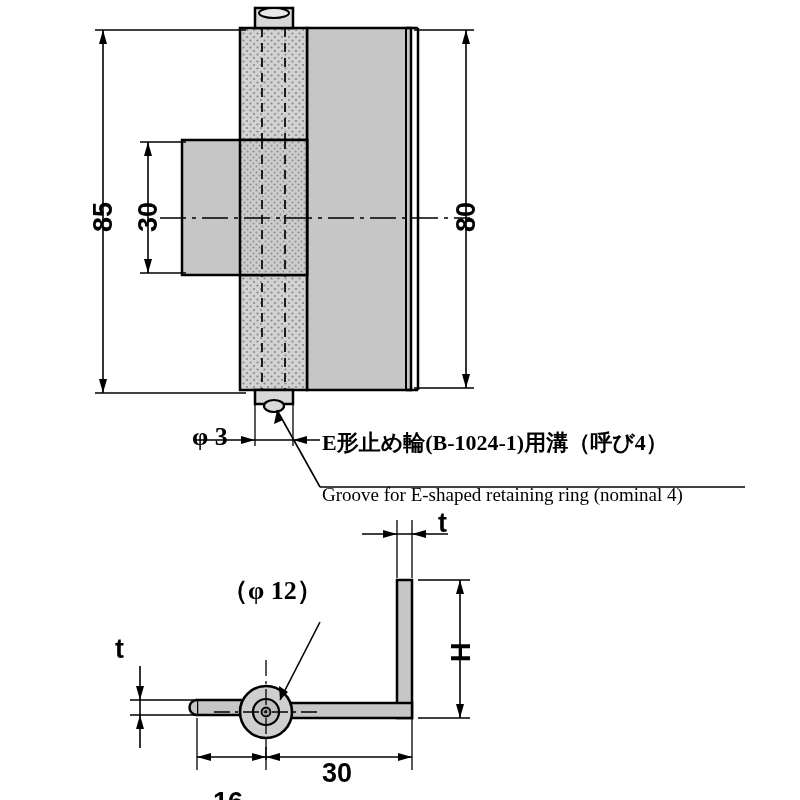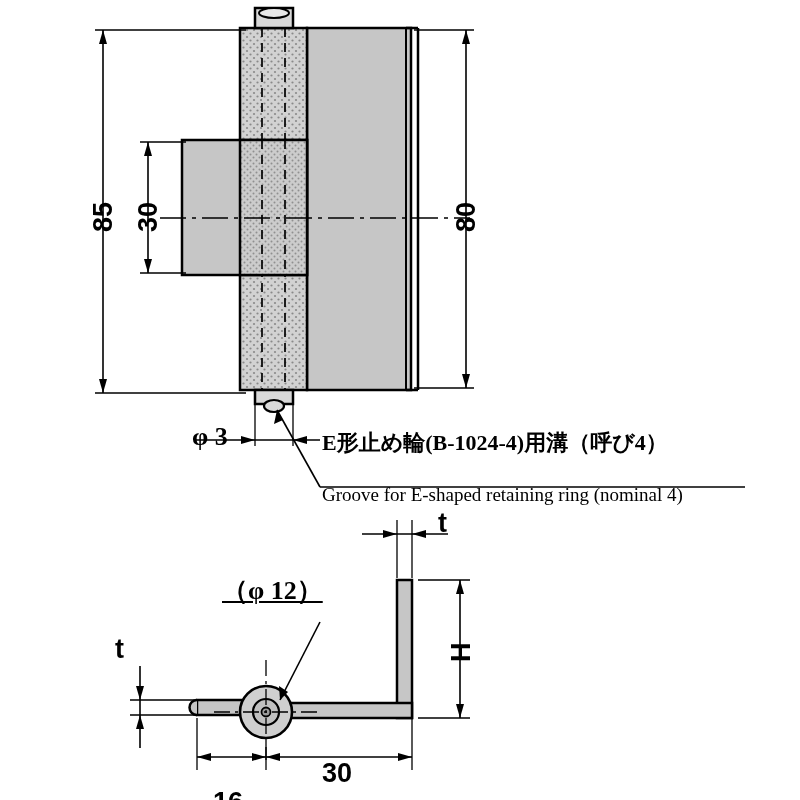--- a/index.html
+++ b/index.html
@@ -184,27 +184,27 @@
   </svg>
 
   <div class="lbl dim-num dim-num-rot" style="left:90px; top:232px;">85</div>
 
   <div class="lbl dim-num dim-num-rot" style="left:135px; top:232px;">30</div>
 
   <div class="lbl dim-num dim-num-rot" style="left:453px; top:232px;">80</div>
 
   <div class="lbl sym" style="left:192px; top:424px;">φ 3</div>
 
-  <div class="lbl note-jp" style="left:322px; top:432px;">E形止め輪(B-1024-4)用溝（呼び4）</div>
+  <div class="lbl note-jp" style="left:322px; top:432px;">E形止め輪(B-1024-1)用溝（呼び4）</div>
 
   <div class="lbl note-en" style="left:322px; top:485px;">Groove for E-shaped retaining ring (nominal 4)</div>
 
   <div class="lbl dim-num" style="left:438px; top:510px;">t</div>
 
-  <div class="lbl sym" style="left:222px; top:578px;text-decoration:underline;">（φ 12）</div>
+  <div class="lbl sym" style="left:222px; top:578px;">（φ 12）</div>
 
   <div class="lbl dim-num" style="left:115px; top:636px;">t</div>
 
   <div class="lbl dim-num dim-num-rot" style="left:448px; top:662px;">H</div>
 
   <div class="lbl dim-num" style="left:213px; top:760px;margin-top:29px;">16</div>
 
   <div class="lbl dim-num" style="left:322px; top:760px;">30</div>
 
 </div>

